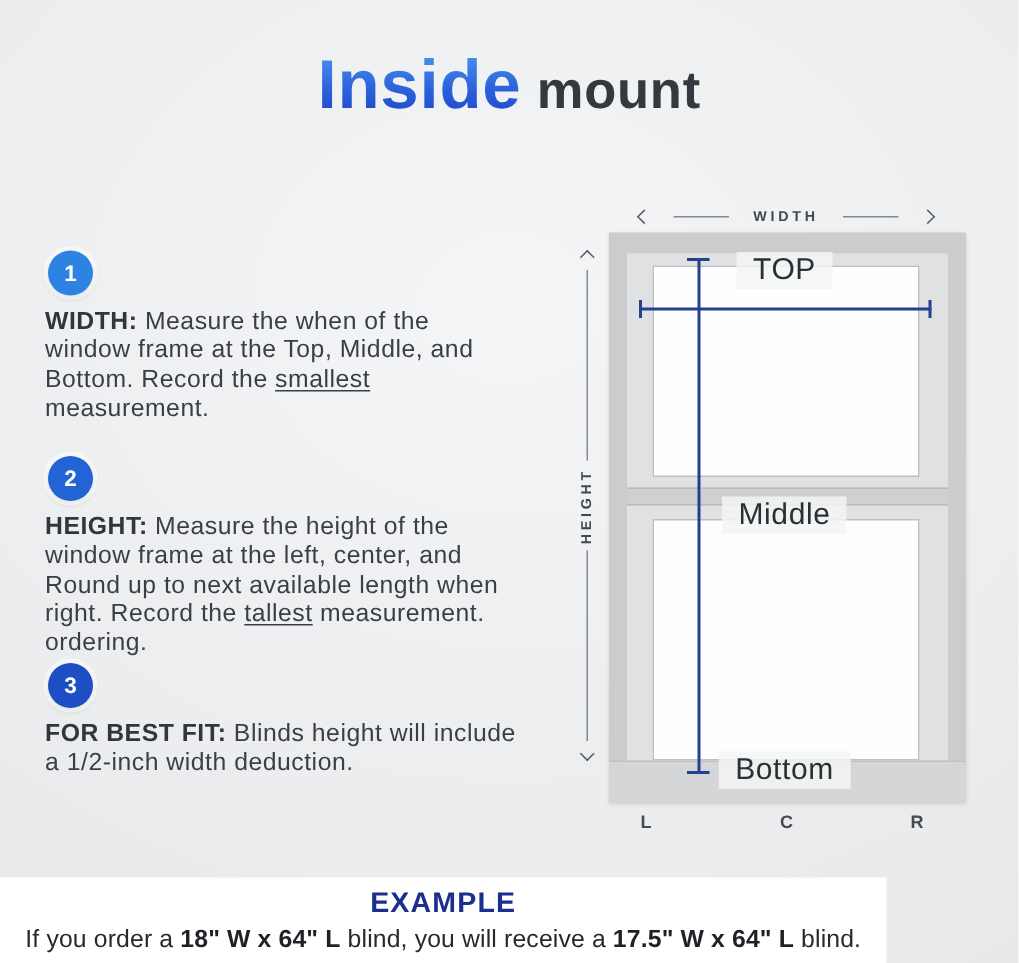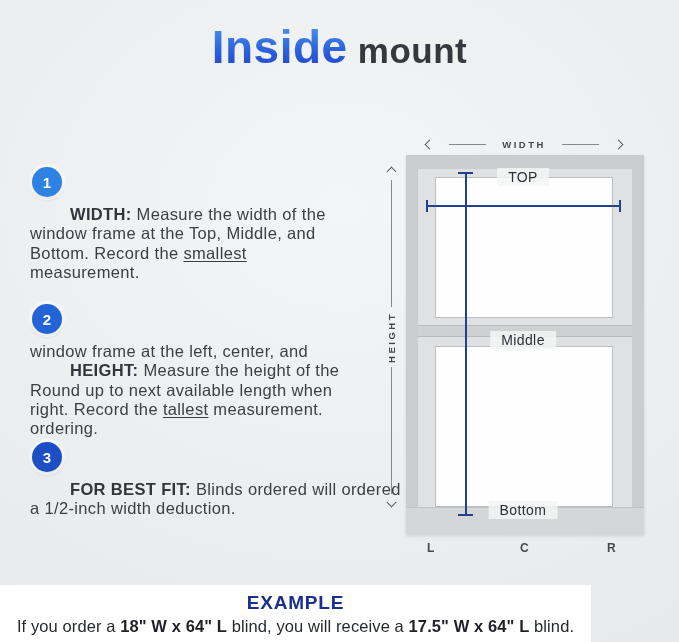--- a/index.html
+++ b/index.html
@@ -7,21 +7,21 @@
   body { font-family:"Liberation Sans", sans-serif; }
 
   .poster {
     position:relative; width:679px; height:642px; overflow:hidden;
     background: radial-gradient(135% 115% at 50% 32%, #f4f5f6 0%, #eceDee 45%, #e6e7e9 80%, #e0e1e3 100%);
   }
 
   
   .title-block { position:absolute; top:22px; left:0; width:100%; text-align:center; }
   .title-line1 { font-size:37px; line-height:42px; font-weight:700; color:#35393f; letter-spacing:0.5px; }
-  .title-line2 { margin-top:0; line-height:50px; }
+  .title-line2 { margin-top:9px; line-height:50px; }
   .title-emphasis { font-size:46px; font-weight:700; color:#2758d8; letter-spacing:0.5px; }
   @supports (-webkit-background-clip: text) {
     .title-emphasis {
       background:linear-gradient(180deg,#4f9dee 0%, #2c63dc 55%, #1e41c6 100%);
       -webkit-background-clip:text; background-clip:text; color:transparent;
     }
   }
   .title-suffix { font-size:35px; font-weight:700; color:#35393f; letter-spacing:0.5px; }
 
   
@@ -32,21 +32,21 @@
     display:flex; align-items:center; justify-content:center;
     color:#fff; font-size:15px; font-weight:700;
     box-shadow:0 0 0 3px rgba(255,255,255,0.55), 0 2px 4px rgba(0,0,0,0.18);
     margin-left:2px;
   }
   .step-1 .badge { background:#2e82e2; }
   .step-2 .badge { background:#2263d6; }
   .step-3 .badge { background:#1c4ec4; }
   .step-text { margin-top:8px; font-size:16.5px; line-height:19.3px; color:#3b3f45; letter-spacing:0.35px; }
   .step-text .line { white-space:pre; }
-  .step-text b { color:#32363c;margin-left:40px; }
+  .step-text b { color:#32363c; }
   .u { text-decoration:underline; text-underline-offset:2px; }
 
   
   .diagram { position:absolute; left:0; top:0; width:679px; height:642px; pointer-events:none; }
 
   .window-frame {
     position:absolute; left:406px; top:155px; width:238px; height:380px;
     background:#cbccce; box-shadow:0 1px 3px rgba(0,0,0,0.12);
   }
   .window-jamb { position:absolute; left:12px; right:12px; top:14px; bottom:28px; background:#e0e1e3; }
@@ -75,21 +75,21 @@
   .mv { left:465px; top:172px; width:2px; height:344px; }
   .mv-tick-top { left:458px; top:172px; width:15px; height:2px; }
   .mv-tick-bottom { left:458px; top:514px; width:15px; height:2px; }
   .mh { left:426px; top:205px; width:195px; height:2px; }
   .mh-tick-left { left:426px; top:200px; width:2px; height:12px; }
   .mh-tick-right { left:619px; top:200px; width:2px; height:12px; }
 
   
   .point-label {
     position:absolute; left:523px; transform:translateX(-50%);
-    font-size:14px; color:#2c3036; letter-spacing:0.4px;
+    font-size:20px; color:#2c3036; letter-spacing:0.4px;
     background:rgba(243,244,245,0.85); padding:1px 11px; white-space:nowrap;
   }
   .pl-top { top:168px; }
   .pl-middle { top:331px; }
   .pl-bottom { top:501px; }
 
   .lcr { position:absolute; top:541px; font-size:12px; font-weight:600; color:#46494e; letter-spacing:1px; }
   .lcr-l { left:427px; } .lcr-c { left:520px; } .lcr-r { left:607px; }
 
   
@@ -106,42 +106,42 @@
 
 <div class="poster">
 
   <div class="title-block">
     <div class="title-line2"><span class="title-emphasis">Inside</span><span class="title-suffix"> mount</span></div>
   </div>
 
   <div class="step step-1">
     <div class="badge">1</div>
     <div class="step-text">
-      <div class="line"><b>WIDTH: </b><span>Measure the width of the</span></div>
+      <div class="line"><b>WIDTH: </b><span>Measure the when of the</span></div>
       <div class="line"><span>window frame at the Top, Middle, and</span></div>
       <div class="line"><span>Bottom. Record the </span><span class="u">smallest</span></div>
       <div class="line"><span>measurement.</span></div>
     </div>
   </div>
 
   <div class="step step-2">
     <div class="badge">2</div>
     <div class="step-text">
+      <div class="line"><b>HEIGHT: </b><span>Measure the height of the</span></div>
       <div class="line"><span>window frame at the left, center, and</span></div>
-      <div class="line"><b>HEIGHT: </b><span>Measure the height of the</span></div>
       <div class="line"><span>Round up to next available length when</span></div>
       <div class="line"><span>right. Record the </span><span class="u">tallest</span><span> measurement.</span></div>
       <div class="line"><span>ordering.</span></div>
     </div>
   </div>
 
   <div class="step step-3">
     <div class="badge">3</div>
     <div class="step-text">
-      <div class="line"><b>FOR BEST FIT: </b><span>Blinds ordered will ordered</span></div>
+      <div class="line"><b>FOR BEST FIT: </b><span>Blinds height will include</span></div>
       <div class="line"><span>a 1/2-inch width deduction.</span></div>
     </div>
   </div>
 
   <div class="diagram">
 
     <div class="window-frame">
       <div class="window-jamb"></div>
       <div class="pane pane-top"></div>
       <div class="window-rail"></div>

